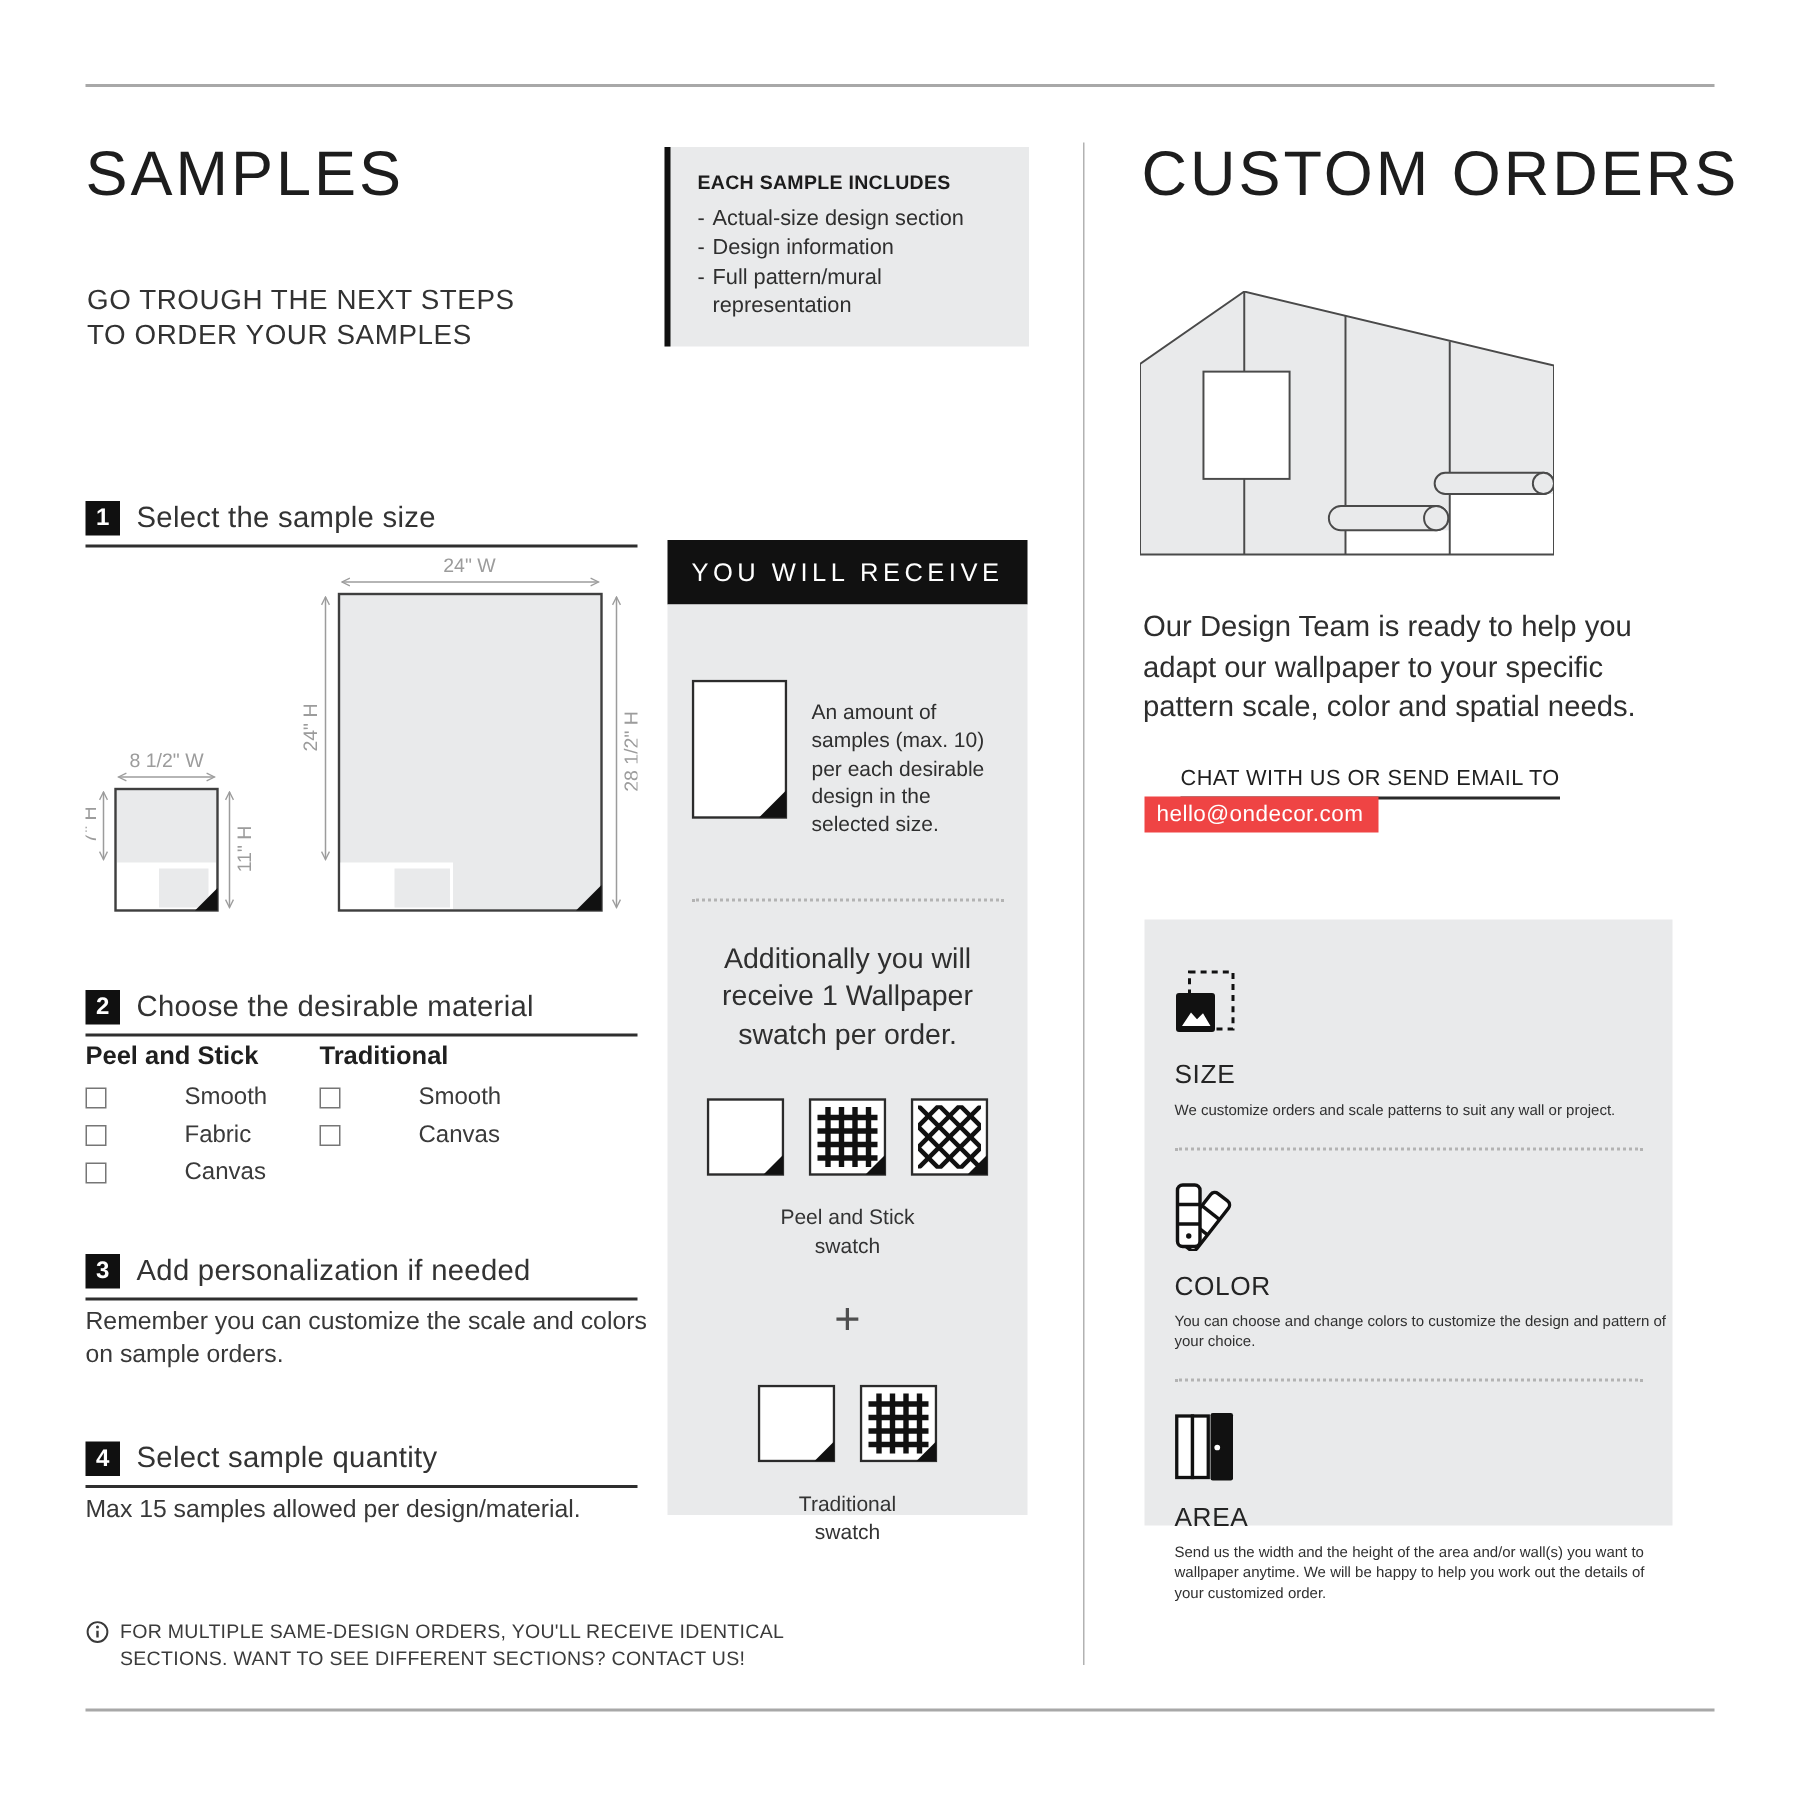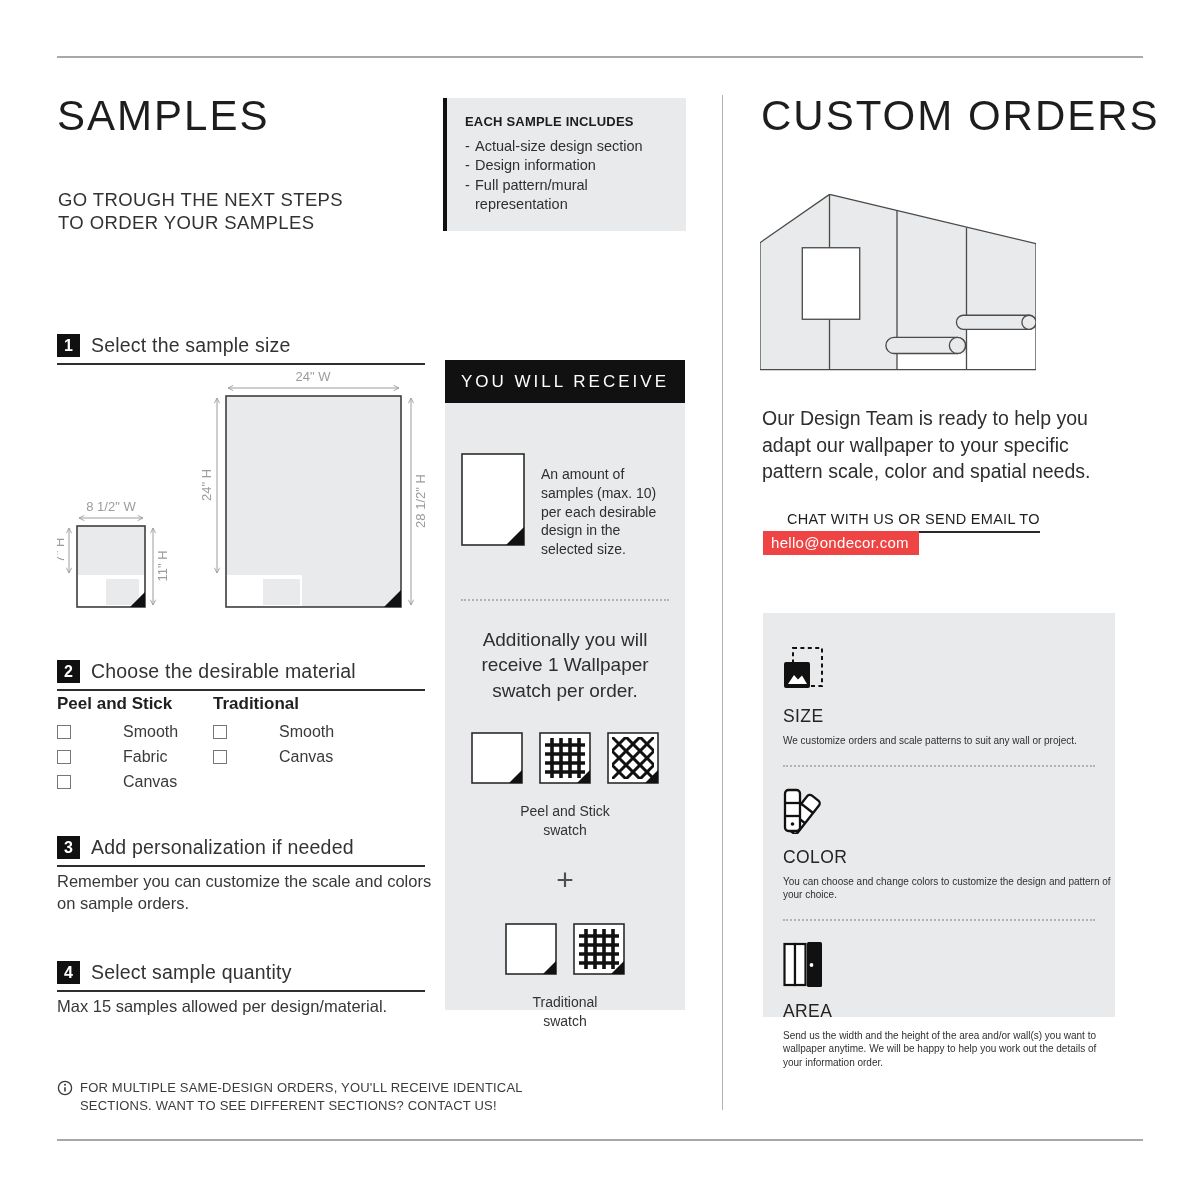--- a/index.html
+++ b/index.html
@@ -340,18 +340,18 @@
     <div>
       <div class="feature-icon">
         <svg width="42" height="47" viewBox="0 0 42 47">
           <rect x="1.5" y="3" width="10.5" height="41" fill="#fff" stroke="#111" stroke-width="2.2"></rect>
           <rect x="12" y="3" width="10.5" height="41" fill="#fff" stroke="#111" stroke-width="2.2"></rect>
           <rect x="24" y="1" width="15" height="45" rx="1.5" fill="#111"></rect>
           <circle cx="28.5" cy="24" r="1.9" fill="#ffffff"></circle>
         </svg>
       </div>
       <div class="feature-title">AREA</div>
-      <div class="feature-text">Send us the width and the height of the area and/or wall(s) you want to wallpaper anytime. We will be happy to help you work out the details of your information order.</div>
+      <div class="feature-text">Send us the width and the height of the area and/or wall(s) you want to wallpaper anytime. We will be happy to help you work out the details of your customized order.</div>
     </div>
 
   </div>
 
 </div>
 
 </body></html>

